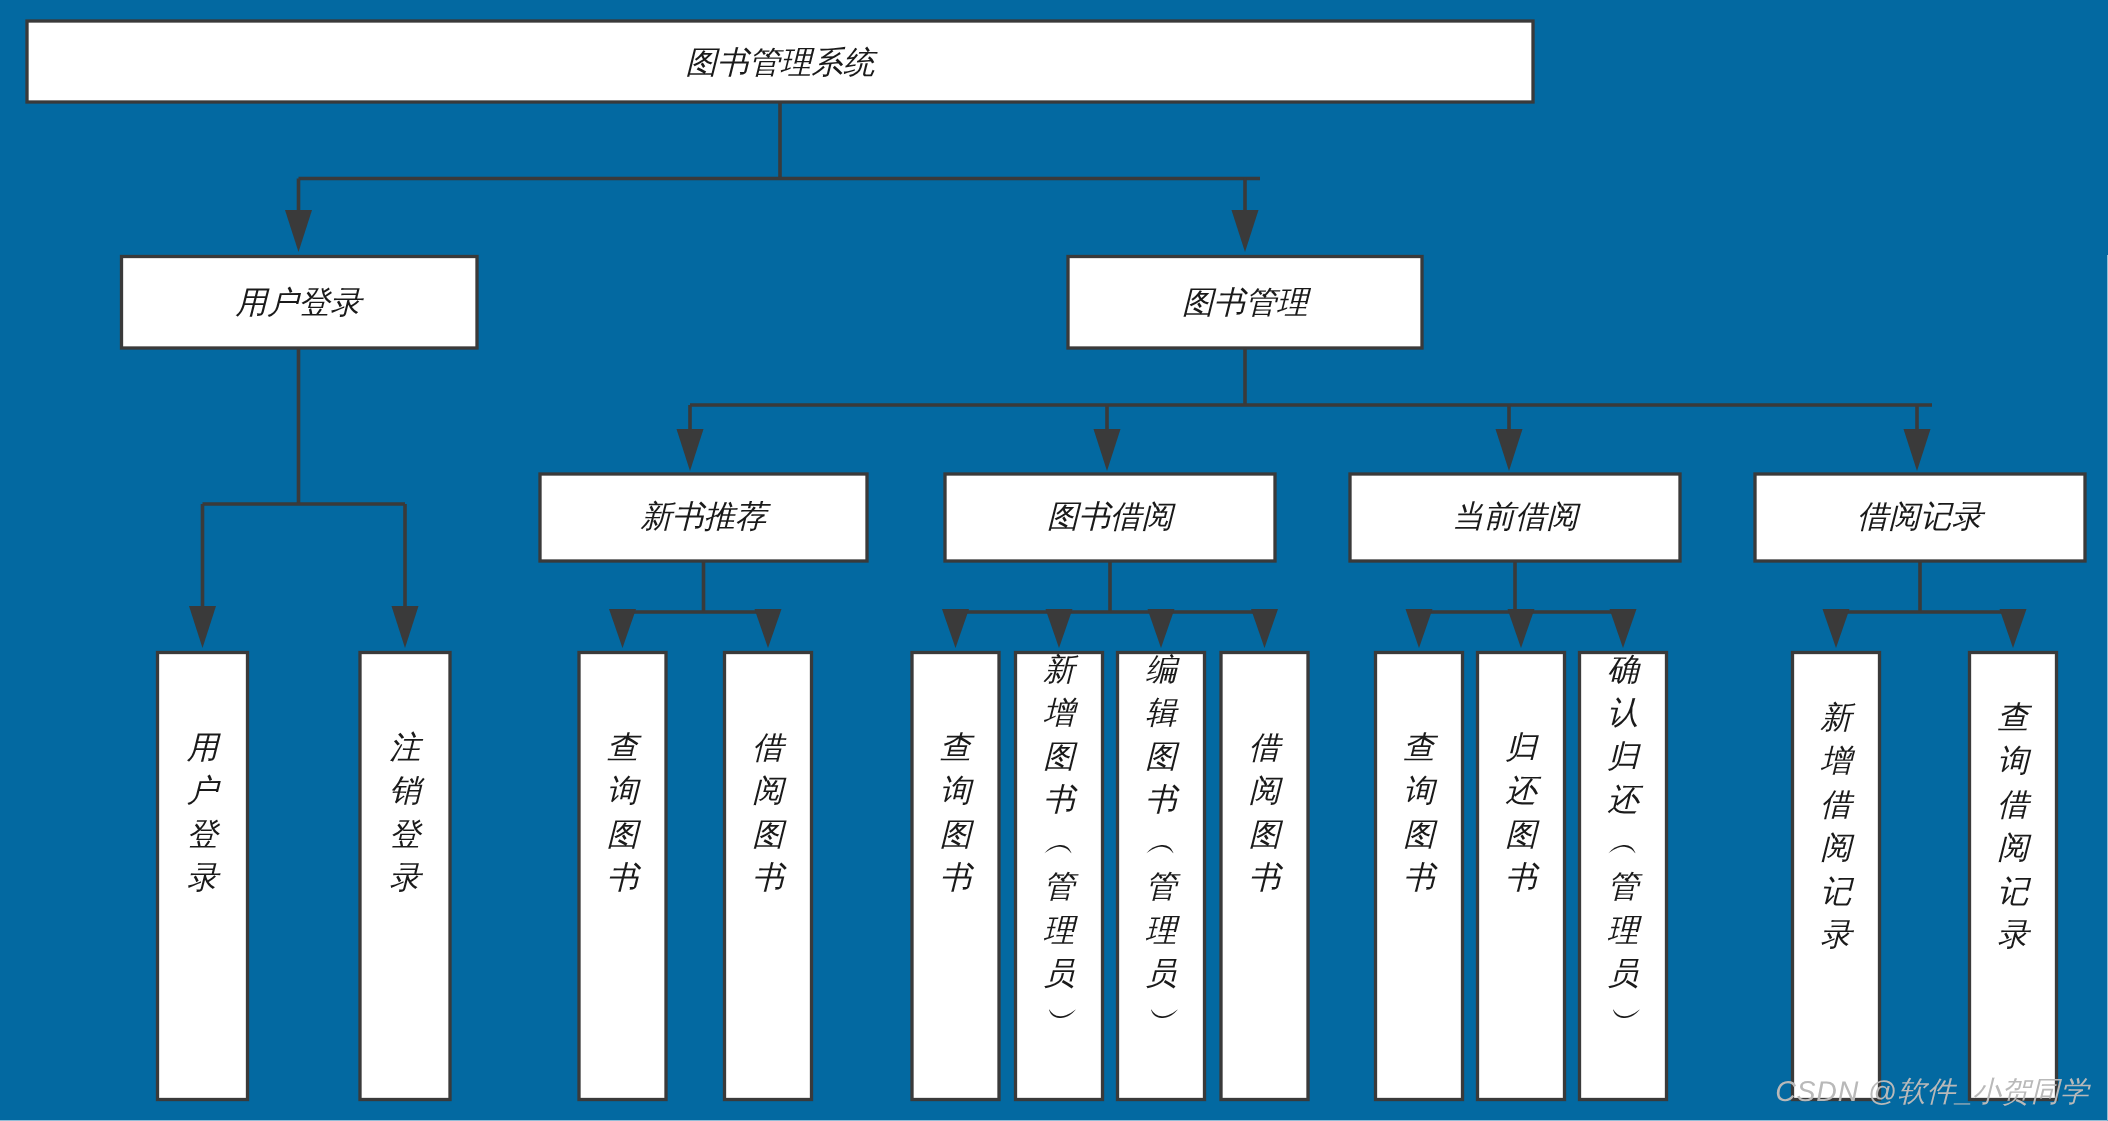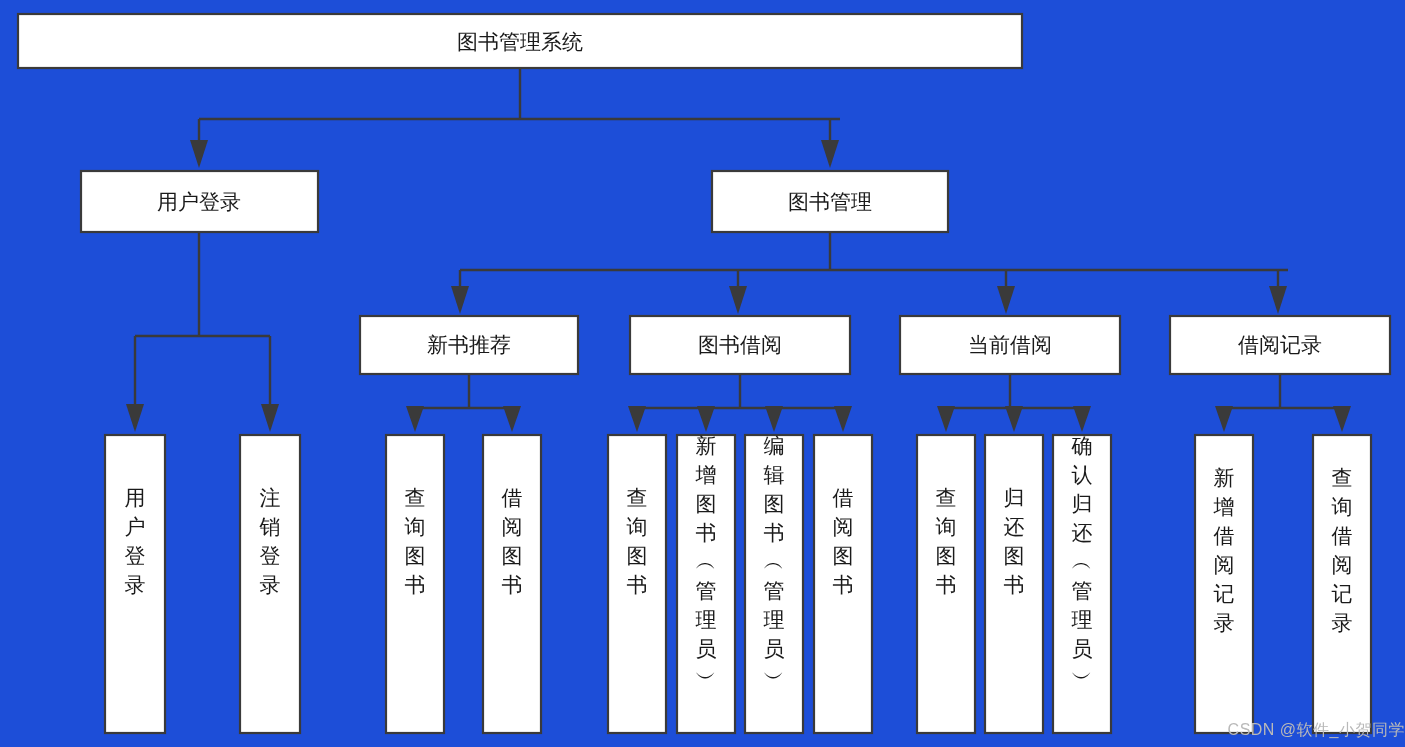--- a/index.html
+++ b/index.html
@@ -7,22 +7,23 @@
     padding: 0;
     background: #ffffff;
   }
   body {
     font-family: "Liberation Sans", "DejaVu Sans", sans-serif;
   }
   #diagram-root {
     position: relative;
     width: 1405px;
     height: 747px;
-    background: #1d4ed8;
+    background: #0369a1;
     overflow: hidden;
+    font-style: italic;
   }
   svg#tree-svg {
     position: absolute;
     top: 0;
     left: 0;
     width: 1405px;
     height: 747px;
     display: block;
   }
   .node-box {
@@ -48,24 +49,24 @@
     dominant-baseline: middle;
   }
   .node-label-vertical {
     font-family: "Liberation Sans", "DejaVu Sans", sans-serif;
     font-size: 21px;
     fill: #1a1a1a;
     text-anchor: middle;
   }
   .watermark {
     position: absolute;
-    right: 0;
+    right: 12px;
     bottom: 6px;
     font-family: "Liberation Sans", "DejaVu Sans", sans-serif;
-    font-size: 16px;
+    font-size: 19px;
     color: #b9b9b9;
     white-space: nowrap;
     letter-spacing: 0.5px;
     user-select: none;
   }
 </style>
 </head>
 <body>
 
 <div id="diagram-root">

